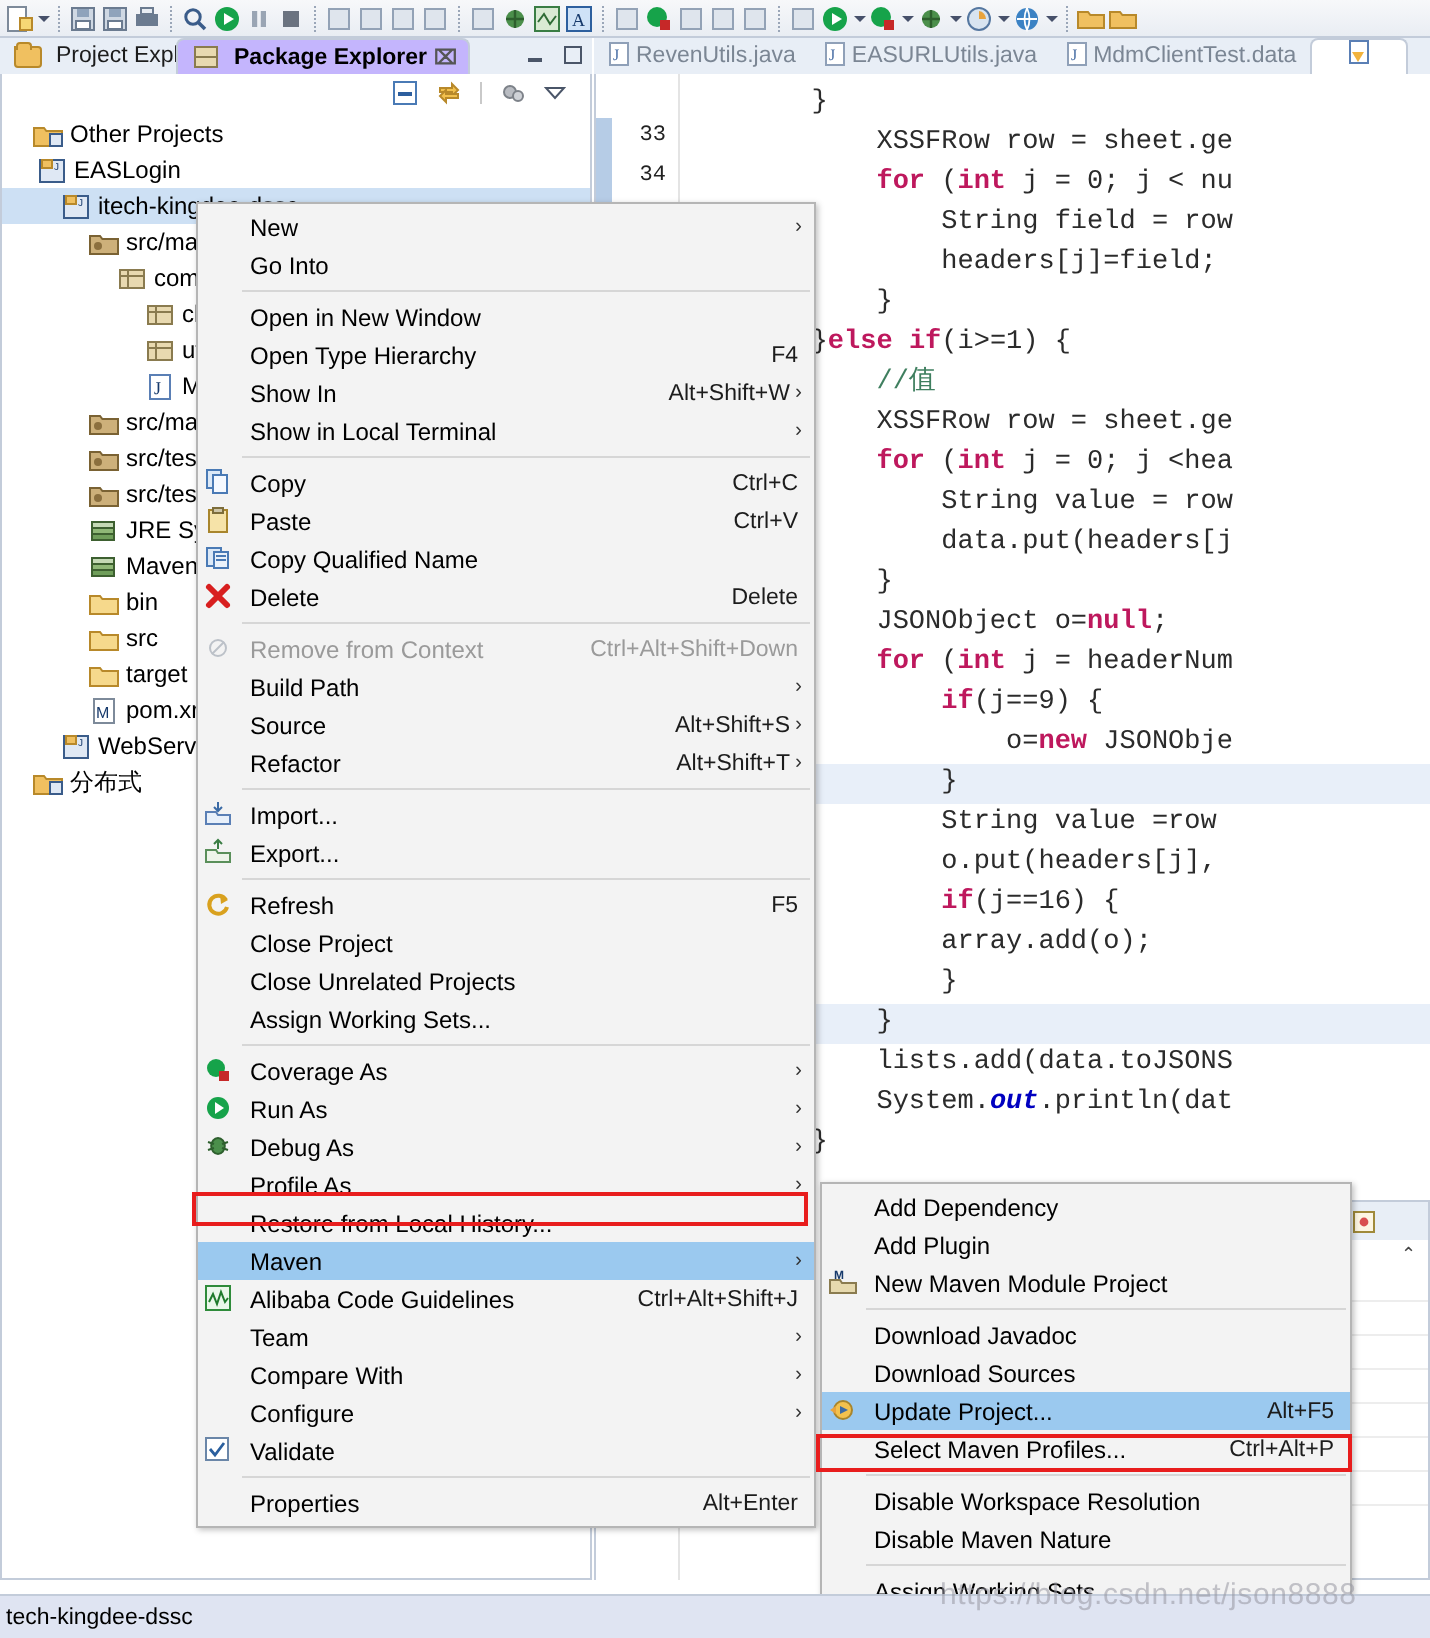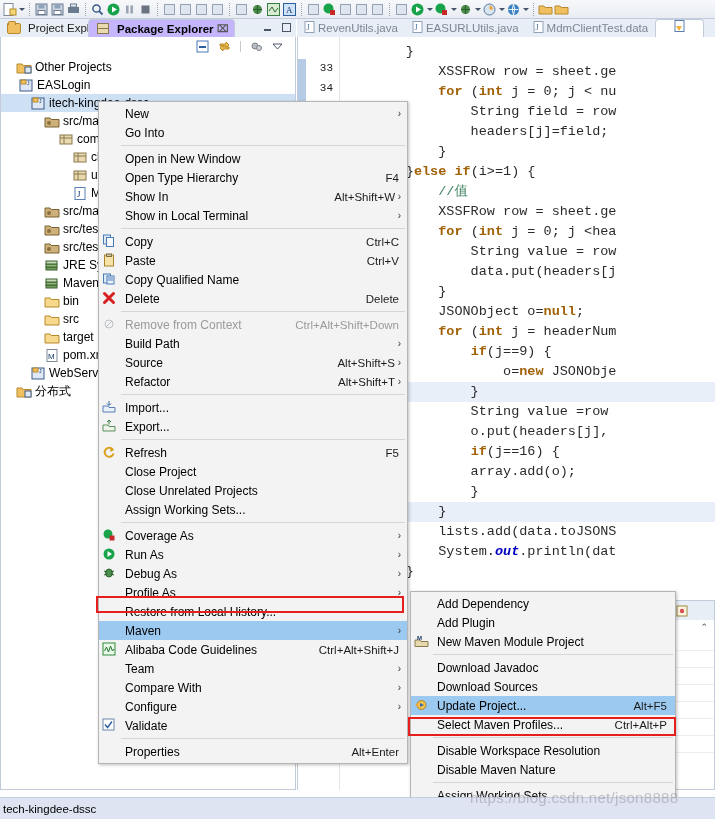--- a/index.html
+++ b/index.html
@@ -97,21 +97,21 @@
     position: absolute; right: 6px; font-family: Liberation Mono, monospace;
     font-size: 11px; color: #222;
   }
   .code {
     position: absolute; left: 43px; top: 0; width: 375px; height: 100%;
     font-family: "Liberation Mono", monospace; font-size: 13.5px;
     line-height: 20px; white-space: pre; color: #2b2b2b;
   }
   .code .ln { display: block; height: 20px; }
   .code .hl { background: #e8eff9; }
-  .kw { color: #a16207; font-weight: bold; font-family: Liberation Mono, monospace; }
+  .kw { color: #be185d; font-weight: bold; font-family: Liberation Mono, monospace; }
   .cm { color: #3f7f5f; }
   .fld { color: #0000c0; font-style: italic; font-weight: bold; }
 
   
   .br-panel {
     position: absolute; left: 655px; top: 600px; width: 60px; height: 190px;
     background: #fff; border: 1px solid #c3ccda; overflow: hidden;
   }
   .br-tabhdr { height: 19px; background: #e8eef6; display: flex; align-items: center;
     gap: 3px; padding-left: 2px; font-size: 11px; color: #1c1c1c; white-space: nowrap; }

